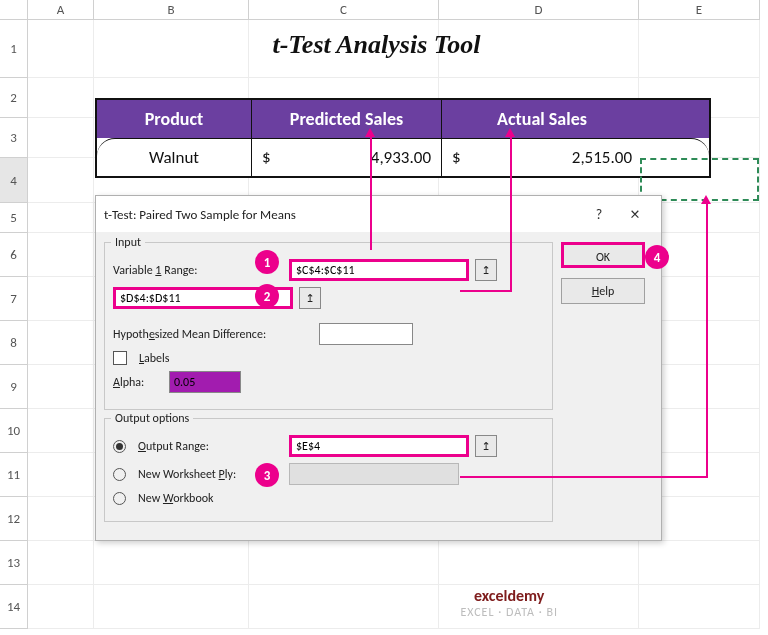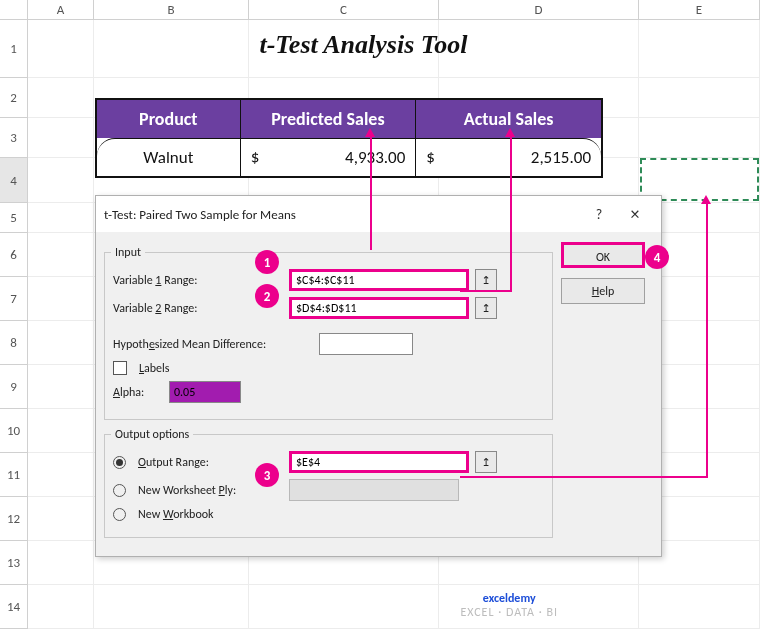--- a/index.html
+++ b/index.html
@@ -60,35 +60,35 @@
   }
   .gcell {
     position: absolute;
     border-right: 1px solid #ececec;
     border-bottom: 1px solid #ececec;
   }
 
   
   .title {
     position: absolute;
-    top: 30px; left: 91px; width: 545px;
+    top: 30px; left: 104px; width: 545px;
     text-align: center;
     font-family: Georgia, "Times New Roman", serif;
     font-style: italic;
     font-weight: bold;
     font-size: 26px;
     color: #111;
   }
 
   
   .datatable {
     position: absolute;
     top: 98px;
     left: 95px;
-    width: 508px;
+    width: 616px;
     border: 2px solid #111;
   }
   .datatable .hrow {
     display: flex;
     background: #6b3fa0;
     color: #fff;
     font-weight: bold;
     font-size: 18px;
   }
   .datatable .hcell, .datatable .dcell {
@@ -160,21 +160,21 @@
     line-height: 24px;
     text-align: center;
     background: #e9e9e9;
     border: 1px solid #a0a0a0;
     margin-bottom: 10px;
     font-size: 12px;
   }
   .dlg-btn u { text-decoration: underline; }
   .fieldset {
     border: 1px solid #c8c8c8;
-    margin: 14px 0 8px 0;
+    margin: 4px 0 8px 0;
     padding: 10px 8px 10px 8px;
     position: relative;
   }
   .fieldset .legend {
     position: absolute;
     top: -8px; left: 6px;
     background: #f0f0f0;
     padding: 0 4px;
     font-size: 12px;
   }
@@ -264,21 +264,21 @@
 
   .watermark {
     position: absolute;
     bottom: 16px;
     right: 210px;
     font-size: 12px;
     color: #bdbdbd;
     letter-spacing: 1px;
     text-align: center;
   }
-  .watermark .big { font-size: 12px; color: #1d4ed8; font-weight: 600; letter-spacing: 0;}
+  .watermark .big { font-size: 16px; color: #7f1d1d; font-weight: 600; letter-spacing: 0;}
 </style>
 </head>
 <body>
 
 <div class="sheet">
 
   <div class="colheads">
     <div class="corner"></div>
     <div class="colhead" style="width:66px">A</div>
     <div class="colhead" style="width:155px">B</div>
@@ -412,21 +412,20 @@
         <div class="fieldset">
           <div class="legend">Input</div>
 
           <div class="frow">
             <span class="flabel"><span>Variable <u>1</u> Range:</span></span>
             <input class="finput range pinkbox" value="$C$4:$C$11" style="">
             <span class="refbtn">↥</span>
           </div>
 
           <div class="frow">
-            <span class="flabel"><span>Variable <u>2</u> Range:</span></span>
             <input class="finput range pinkbox" value="$D$4:$D$11" style="">
             <span class="refbtn">↥</span>
           </div>
 
           <div class="frow" style="margin-top:14px">
             <span class="flabel" style="width:200px">Hypoth<u>e</u>sized Mean Difference:</span>
             <input class="finput diff" value="" style="">
           </div>
 
           <div class="frow">

